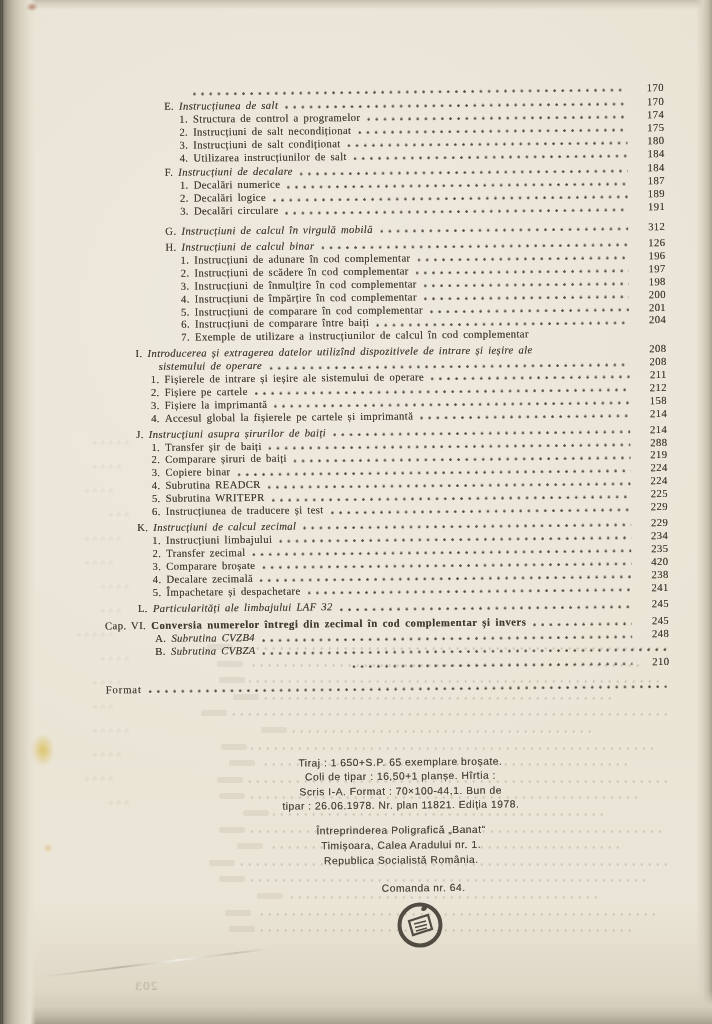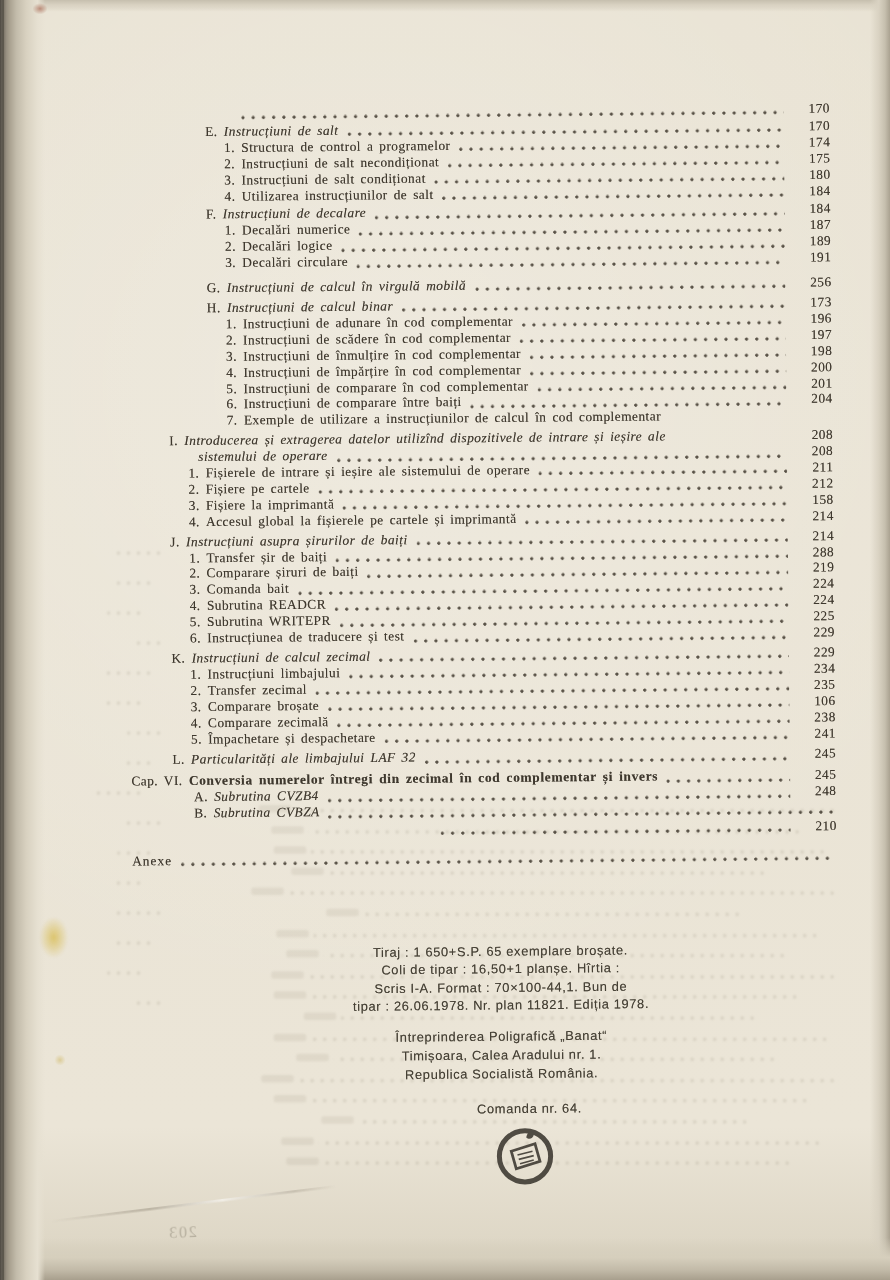--- a/index.html
+++ b/index.html
@@ -223,21 +223,21 @@
     </div>
 
   <div class="printed">
     <div class="toc">
         <div class="row lv-leader">
           <span class="leader"></span>
           <span class="pagenum">170</span>
         </div>
         <div class="row lv-la" style="margin-top: 1px;">
           <span class="marker">E.</span>
-          <span class="title it">Instrucțiuni de salt</span>
+          <span class="title it">Instrucțiunea de salt</span>
           <span class="leader"></span>
           <span class="pagenum">170</span>
         </div>
         <div class="row lv-sa">
           <span class="marker">1.</span>
           <span class="title">Structura de control a programelor</span>
           <span class="leader"></span>
           <span class="pagenum">174</span>
         </div>
         <div class="row lv-sa">
@@ -279,27 +279,27 @@
         <div class="row lv-sa">
           <span class="marker">3.</span>
           <span class="title">Decalări circulare</span>
           <span class="leader"></span>
           <span class="pagenum">191</span>
         </div>
         <div class="row lv-la" style="margin-top: 7px;">
           <span class="marker">G.</span>
           <span class="title it">Instrucțiuni de calcul în virgulă mobilă</span>
           <span class="leader"></span>
-          <span class="pagenum">256</span>
+          <span class="pagenum">312</span>
         </div>
         <div class="row lv-la" style="margin-top: 3px;">
           <span class="marker">H.</span>
           <span class="title it">Instrucțiuni de calcul binar</span>
           <span class="leader"></span>
-          <span class="pagenum">173</span>
+          <span class="pagenum">126</span>
         </div>
         <div class="row lv-sa">
           <span class="marker">1.</span>
           <span class="title">Instrucțiuni de adunare în cod complementar</span>
           <span class="leader"></span>
           <span class="pagenum">196</span>
         </div>
         <div class="row lv-sa">
           <span class="marker">2.</span>
           <span class="title">Instrucțiuni de scădere în cod complementar</span>
@@ -382,21 +382,21 @@
           <span class="pagenum">288</span>
         </div>
         <div class="row lv-sb">
           <span class="marker">2.</span>
           <span class="title">Comparare șiruri de baiți</span>
           <span class="leader"></span>
           <span class="pagenum">219</span>
         </div>
         <div class="row lv-sb">
           <span class="marker">3.</span>
-          <span class="title">Comanda bait</span>
+          <span class="title">Copiere binar</span>
           <span class="leader"></span>
           <span class="pagenum">224</span>
         </div>
         <div class="row lv-sb">
           <span class="marker">4.</span>
           <span class="title">Subrutina READCR</span>
           <span class="leader"></span>
           <span class="pagenum">224</span>
         </div>
         <div class="row lv-sb">
@@ -426,25 +426,25 @@
         <div class="row lv-sb">
           <span class="marker">2.</span>
           <span class="title">Transfer zecimal</span>
           <span class="leader"></span>
           <span class="pagenum">235</span>
         </div>
         <div class="row lv-sb">
           <span class="marker">3.</span>
           <span class="title">Comparare broșate</span>
           <span class="leader"></span>
-          <span class="pagenum">106</span>
+          <span class="pagenum">420</span>
         </div>
         <div class="row lv-sb">
           <span class="marker">4.</span>
-          <span class="title">Comparare zecimală</span>
+          <span class="title">Decalare zecimală</span>
           <span class="leader"></span>
           <span class="pagenum">238</span>
         </div>
         <div class="row lv-sb">
           <span class="marker">5.</span>
           <span class="title">Împachetare și despachetare</span>
           <span class="leader"></span>
           <span class="pagenum">241</span>
         </div>
         <div class="row lv-lb" style="margin-top: 4px;">
@@ -469,21 +469,21 @@
           <span class="marker">B.</span>
           <span class="title it">Subrutina CVBZA</span>
           <span class="leader"></span>
           <span class="pagenum"></span>
         </div>
         <div class="row lv-cont" style="margin-top: 2px;">
           <span class="leader"></span>
           <span class="pagenum">210</span>
         </div>
         <div class="row lv-ax nopage" style="margin-top: 10px;">
-          <span class="title">Anexe</span>
+          <span class="title">Format</span>
           <span class="leader"></span>
           <span class="pagenum"></span>
         </div>
       </div>
 
     <div class="colophon">
       <div>Tiraj : 1 650+S.P. 65 exemplare broșate.</div>
       <div>Coli de tipar : 16,50+1 planșe. Hîrtia :</div>
       <div>Scris I-A. Format : 70×100-44,1. Bun de</div>
       <div>tipar : 26.06.1978. Nr. plan 11821. Ediția 1978.</div>

